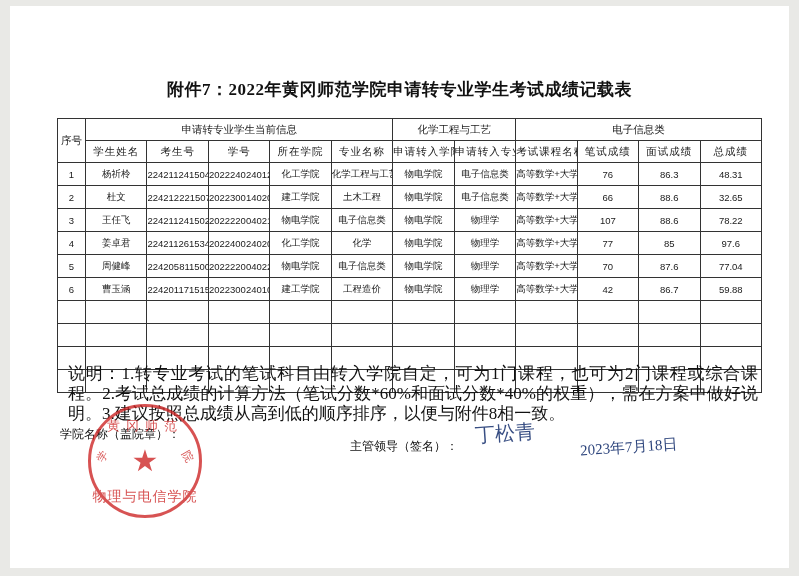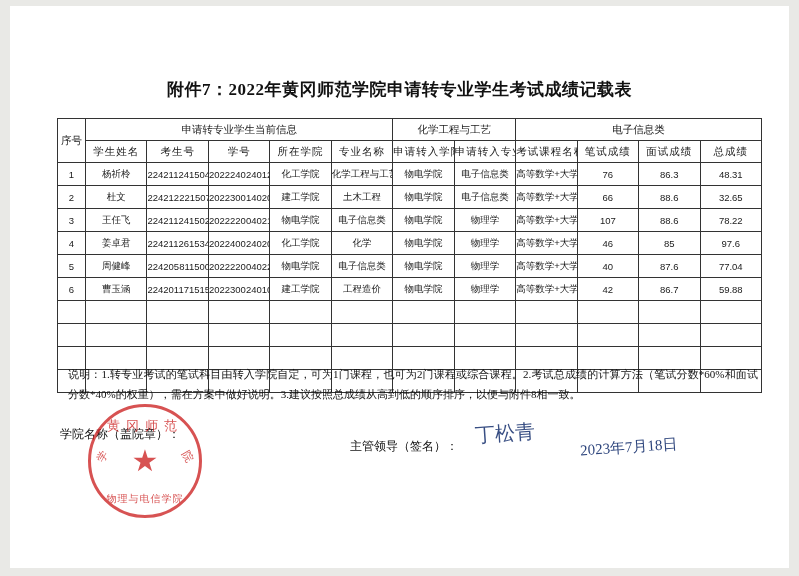--- a/index.html
+++ b/index.html
@@ -112,21 +112,21 @@
   .c-course { width: 96px; }
   .c-written { width: 52px; }
   .c-interview { width: 48px; }
   .c-total { width: 48px; }
 
   .note {
     position: absolute;
     left: 58px;
     top: 358px;
     width: 690px;
-    font-size: 11px;
+    font-size: 17px;
     line-height: 20px;
     font-family: "Liberation Serif", "DejaVu Serif", serif;
     text-align: justify;
   }
 
   .sign-row {
     position: absolute;
     left: 50px;
     top: 420px;
     width: 700px;
@@ -201,21 +201,21 @@
     letter-spacing: 6px;
     color: #cc2222;
     font-family: "Liberation Serif", "DejaVu Serif", serif;
   }
   .seal-bottom-text {
     position: absolute;
     left: 0;
     bottom: 9px;
     width: 100%;
     text-align: center;
-    font-size: 10px;
+    font-size: 14px;
     letter-spacing: 1px;
     color: #cc2222;
     font-family: Liberation Sans, sans-serif;
   }
   .seal-side-left {
     position: absolute;
     left: 6px;
     top: 42px;
     font-size: 11px;
     color: #cc2222;
@@ -306,35 +306,35 @@
         <tr>
           <td>4</td>
           <td>姜卓君</td>
           <td>22421126153424</td>
           <td>2022400240207</td>
           <td>化工学院</td>
           <td>化学</td>
           <td>物电学院</td>
           <td>物理学</td>
           <td>高等数学+大学物理</td>
-          <td>46</td>
+          <td>77</td>
           <td>85</td>
           <td>97.6</td>
         </tr>
         <tr>
           <td>5</td>
           <td>周健峰</td>
           <td>22420581150045</td>
           <td>2022220040227</td>
           <td>物电学院</td>
           <td>电子信息类</td>
           <td>物电学院</td>
           <td>物理学</td>
           <td>高等数学+大学物理</td>
-          <td>40</td>
+          <td>70</td>
           <td>87.6</td>
           <td>77.04</td>
         </tr>
         <tr>
           <td>6</td>
           <td>曹玉涵</td>
           <td>22420117151557</td>
           <td>2022300240107</td>
           <td>建工学院</td>
           <td>工程造价</td>

